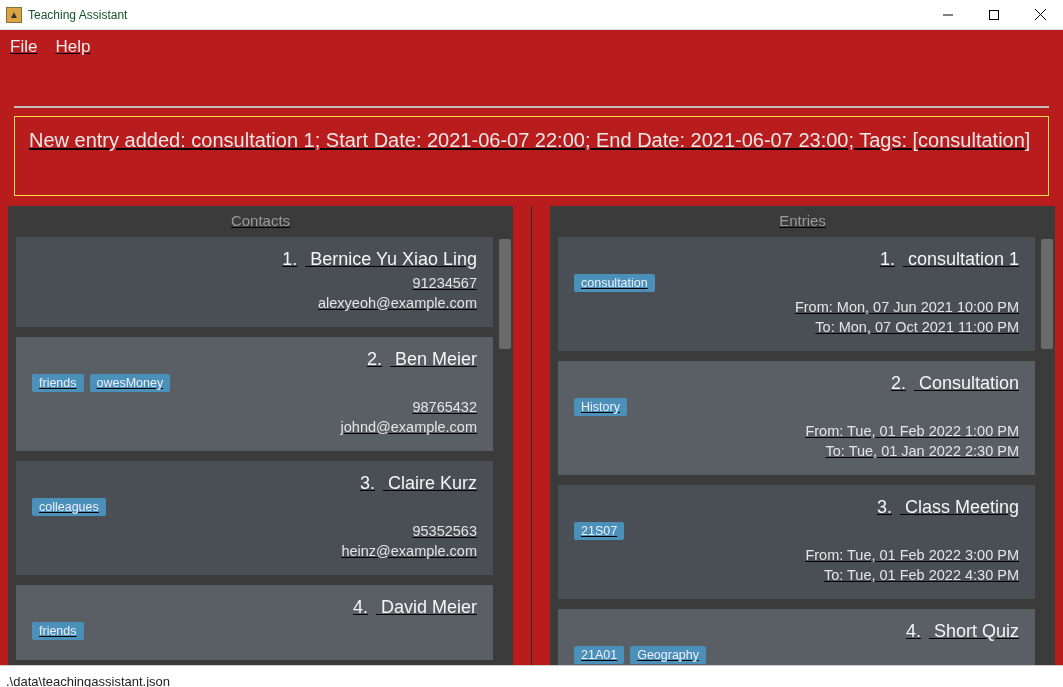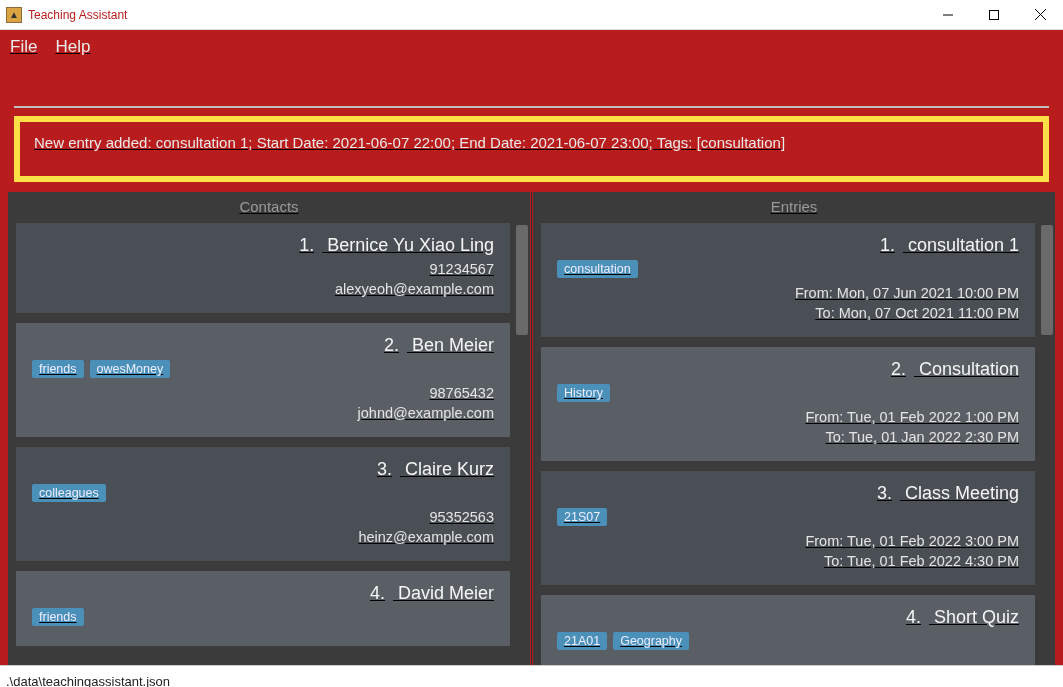--- a/index.html
+++ b/index.html
@@ -1,29 +1,29 @@
 <!DOCTYPE html>
 <html><head>
 <meta charset="utf-8">
 <style>
   * { box-sizing: border-box; margin: 0; padding: 0; }
   html, body { width: 1063px; height: 687px; font-family: "Segoe UI", Arial, sans-serif; background: #fff; overflow: hidden; }
   .titlebar { height: 30px; background: #fff; display: flex; align-items: center; padding-left: 6px; border-bottom: 1px solid #ddd; }
   .titlebar .icon { width: 16px; height: 16px; background: #d9a441; border: 1px solid #8a6d3b; margin-right: 6px; display:flex; align-items:center; justify-content:center; font-size:10px; color:#333; }
-  .titlebar .title { font-size: 12px; color: #b91c1c; flex: 1; }
+  .titlebar .title { font-size: 12px; color: #14532d; flex: 1; }
   .winbtns { display: flex; }
   .winbtn { width: 46px; height: 30px; display: flex; align-items: center; justify-content: center; font-size: 13px; color: #000; }
   .winbtn svg { stroke: #000; fill: none; }
   .app { background: #b91c1c; width: 100%; height: calc(100% - 30px - 22px); display: flex; flex-direction: column; text-decoration: underline; }
   .menubar { height: 34px; display: flex; align-items: center; padding: 0 10px; gap: 18px; color: #eaeaea; font-size: 17px; font-weight: 300; }
   .menubar span { cursor: default; }
   .cmdarea { padding: 6px 8px 0 8px; }
   .cmdinput { height: 38px; border-bottom: 2px solid #bfbfbf; margin: 0 6px 8px 6px; }
-  .resultbox { border: 6px solid #fde047; margin: 0 6px; height: 66px; padding: 12px 14px; color: #e9e9e9; font-size: 15px; font-weight: 300; }
-  .panels { display: flex; flex: 1; gap: 1px; padding: 10px 8px 0 8px; overflow: hidden; }
+  .resultbox { border: 1px solid #fde047; margin: 0 6px; height: 80px; padding: 12px 14px; color: #e9e9e9; font-size: 20px; font-weight: 300; }
+  .panels { display: flex; flex: 1; gap: 18px; padding: 10px 8px 0 8px; overflow: hidden; }
   .panel { flex: 1; display: flex; flex-direction: column; background: #3b3b3b; min-width: 0; }
   .panel-header { text-align: center; color: #9a9a9a; font-size: 15px; padding: 6px 0 8px 0; font-weight: 400; }
   .panel-divider { width: 1px; background: #2d2d2d; }
   .list { flex: 1; overflow: hidden; position: relative; padding-right: 20px; }
   .scrollbar { position: absolute; right: 2px; top: 2px; width: 12px; height: 110px; background: #6a6a6a; border-radius: 2px; }
   .card { background: #4a4f55; margin: 0 0 10px 8px; padding: 12px 16px 14px 16px; color: #e8e8e8; text-align: right; }
   .card.alt { background: #5a5f65; }
   .card-title { font-size: 18px; font-weight: 500; color: #f5f5f5; margin-bottom: 4px; }
   .card-title .idx { margin-right: 8px; }
   .tags { display: flex; gap: 6px; margin: 4px 0 6px 0; flex-wrap: wrap; }

